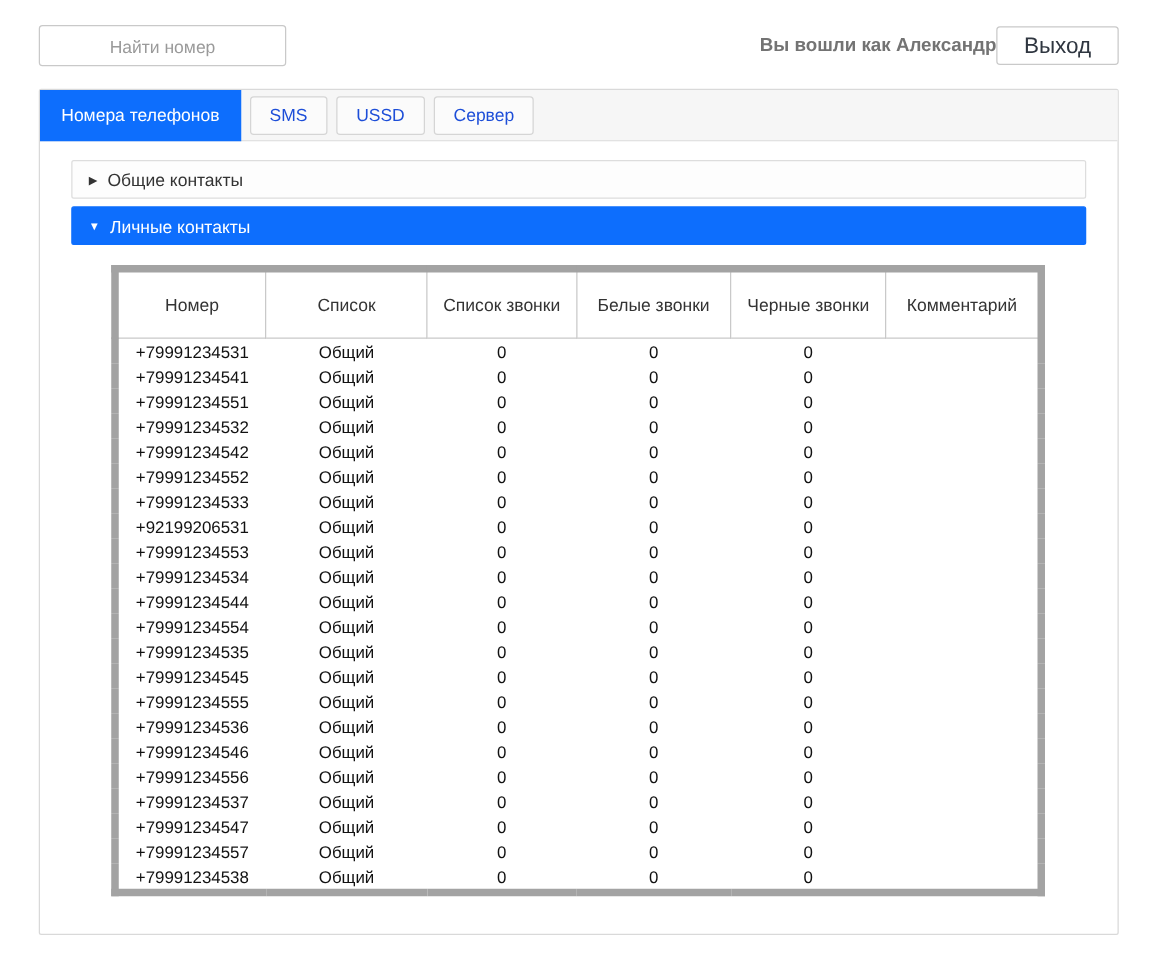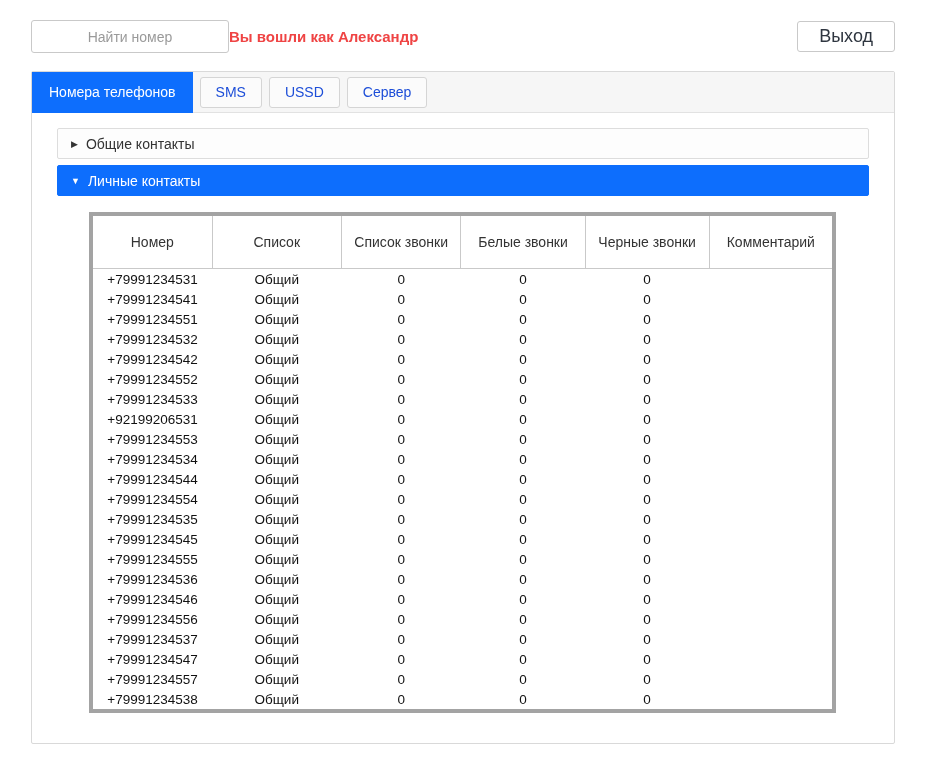--- a/index.html
+++ b/index.html
@@ -25,24 +25,24 @@
     text-align: center;
     font-size: 14px;
     color: #c2410c;
     outline: none;
     font-family: inherit;
     background: #fff;
   }
   .search-input::placeholder { color: #9a9a9a; }
   .user-status {
     flex: 1;
-    text-align: left;
+    text-align: right;
     font-weight: bold;
     font-size: 15px;
-    color: #ef4444;
+    color: #737373;
   }
   .logout-btn {
     height: 31px;
     padding: 0 21px;
     background: #fff;
     border: 1px solid #c9c9c9;
     border-radius: 3px;
     font-size: 18px;
     color: #2f3640;
     cursor: pointer;
@@ -113,21 +113,21 @@
     line-height: 1;
     position: relative;
     top: 0.5px;
   }
 
   
   .acc-content { padding: 16px 33px 5px 32px; }
   table.contacts {
     width: 100%;
     border-collapse: collapse;
-    border: 4px solid #a3a3a3;
+    border: 6px solid #a3a3a3;
     font-size: 13.5px;
     color: #111;
     table-layout: fixed;
   }
   .contacts thead th {
     border: 1px solid #c9c9c9;
     font-weight: normal;
     font-size: 14px;
     color: #333;
     padding: 18px 6px;

